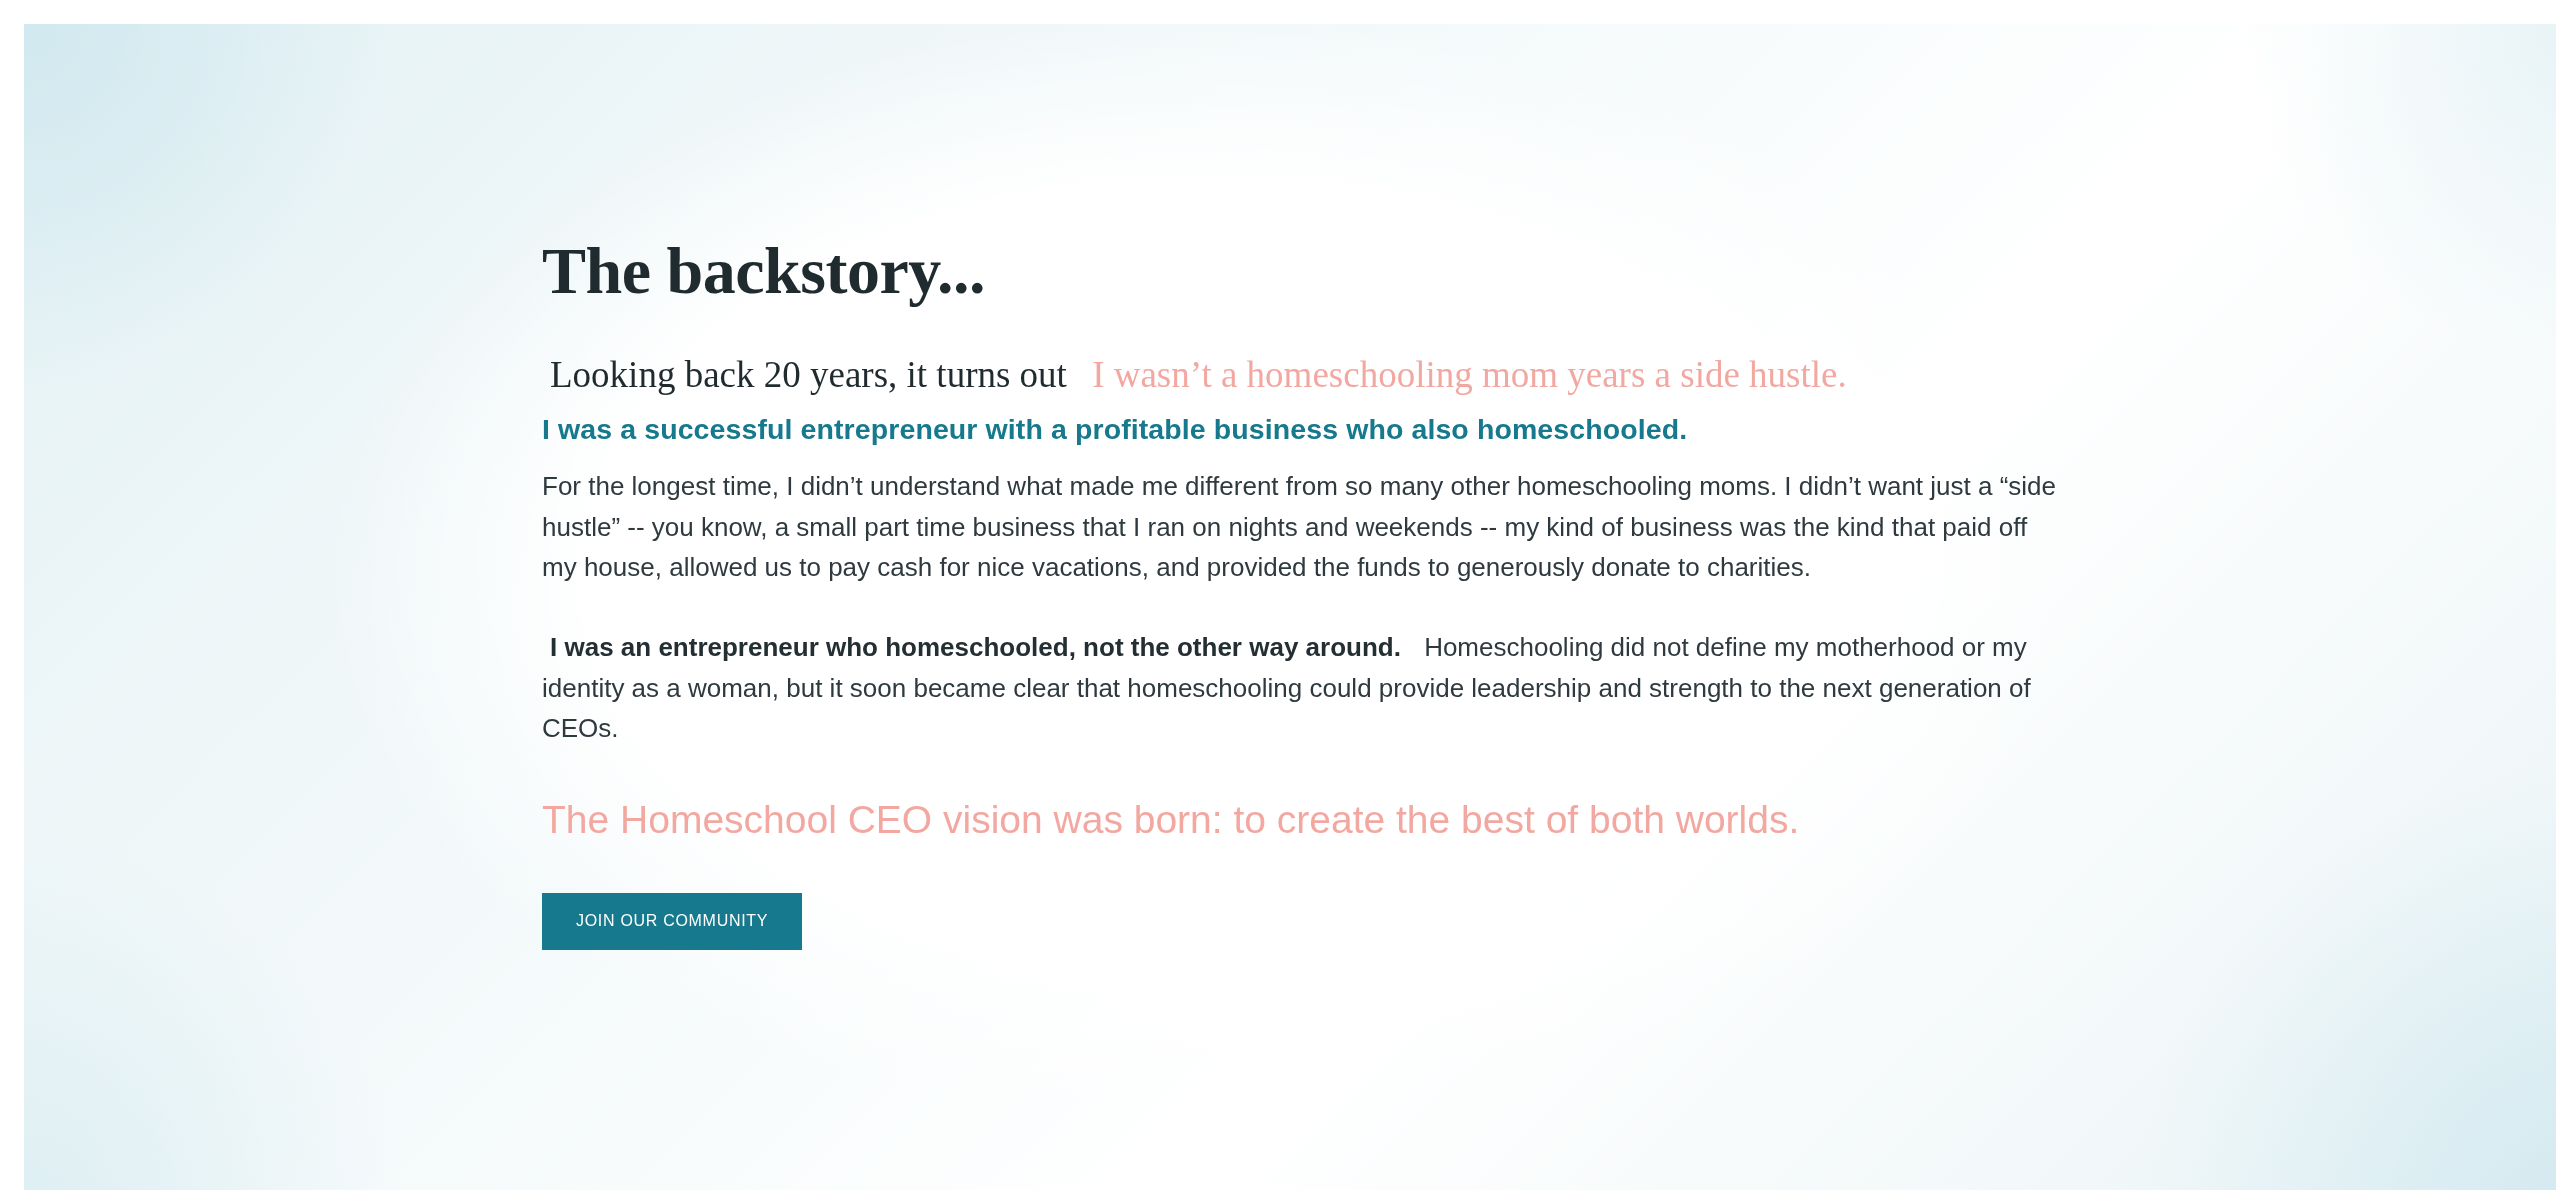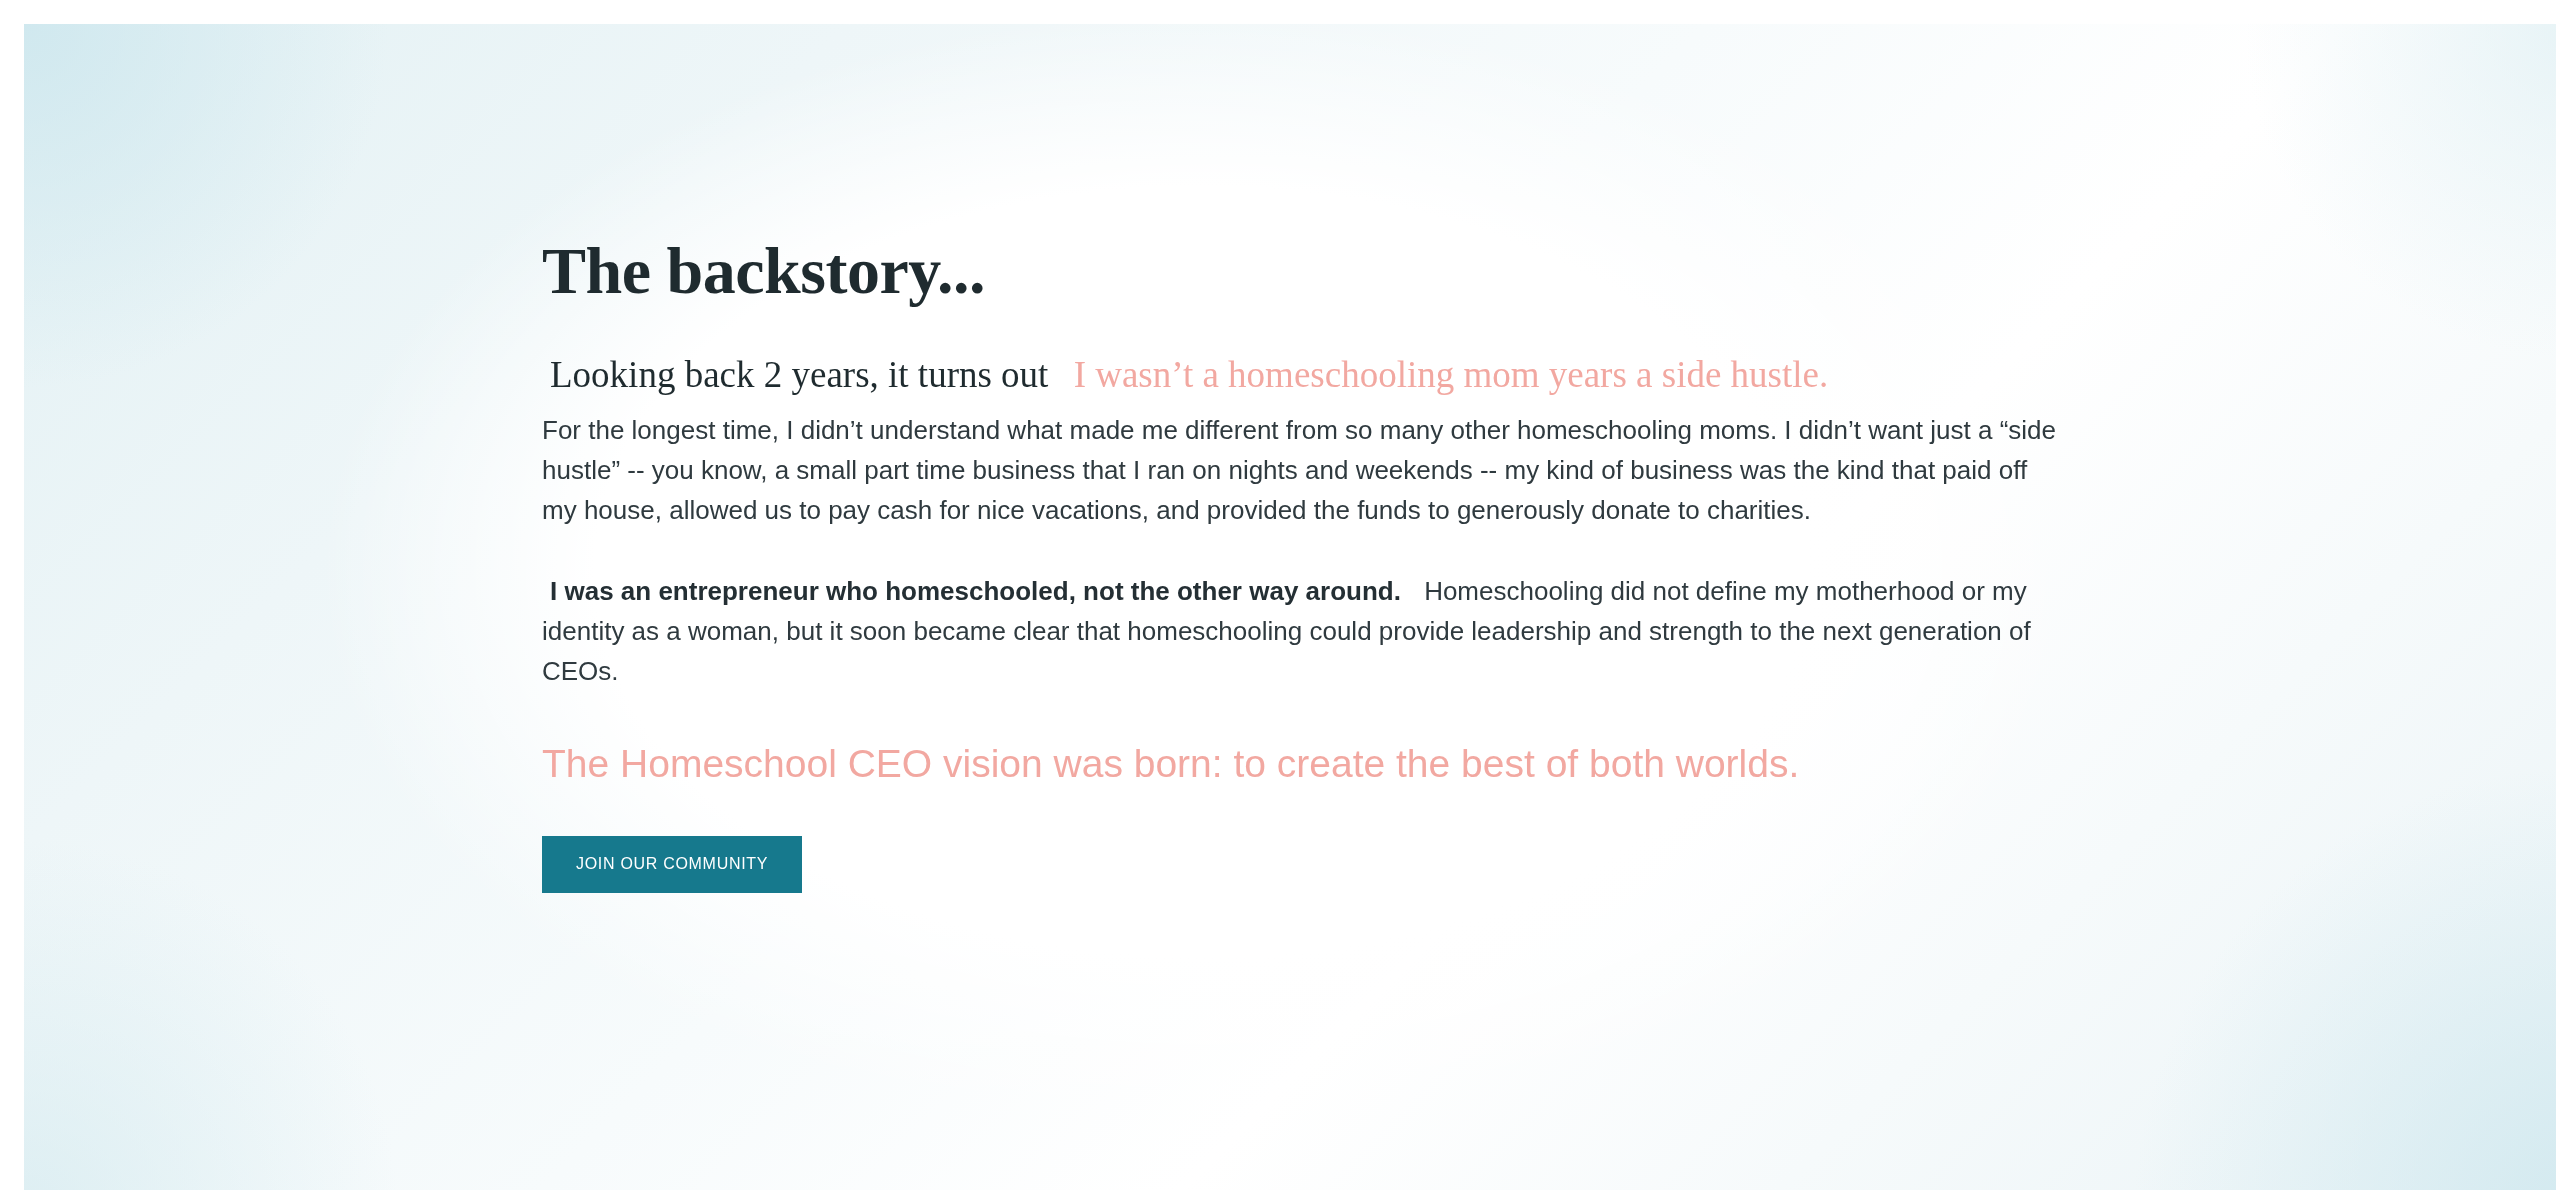--- a/index.html
+++ b/index.html
@@ -117,23 +117,24 @@
 </style>
 </head>
 <body>
 
 <div class="page">
   <div class="content">
 
     <h1 class="heading">The backstory...</h1>
 
     <p class="serif-line">
-      <span>Looking back 2 years, it turns out </span><span class="pink">I wasn’t a homeschooling mom years a side hustle.</span>
+      <span>Looking back 20 years, it turns out </span><span class="pink">I wasn’t a homeschooling mom years a side hustle.</span>
     </p>
 
+    <p class="teal-line">I was a successful entrepreneur with a profitable business who also homeschooled.</p>
 
     <p class="body-para">For the longest time, I didn’t understand what made me different from so many other homeschooling moms. I didn’t want just a “side hustle” -- you know, a small part time business that I ran on nights and weekends -- my kind of business was the kind that paid off my house, allowed us to pay cash for nice vacations, and provided the funds to generously donate to charities.</p>
 
     <p class="body-para spaced">
       <b>I was an entrepreneur who homeschooled, not the other way around.</b><span> Homeschooling did not define my motherhood or my identity as a woman, but it soon became clear that homeschooling could provide leadership and strength to the next generation of CEOs.</span>
     </p>
 
     <p class="vision">The Homeschool CEO vision was born: to create the best of both worlds.</p>
 
     <button class="cta">JOIN OUR COMMUNITY</button>

